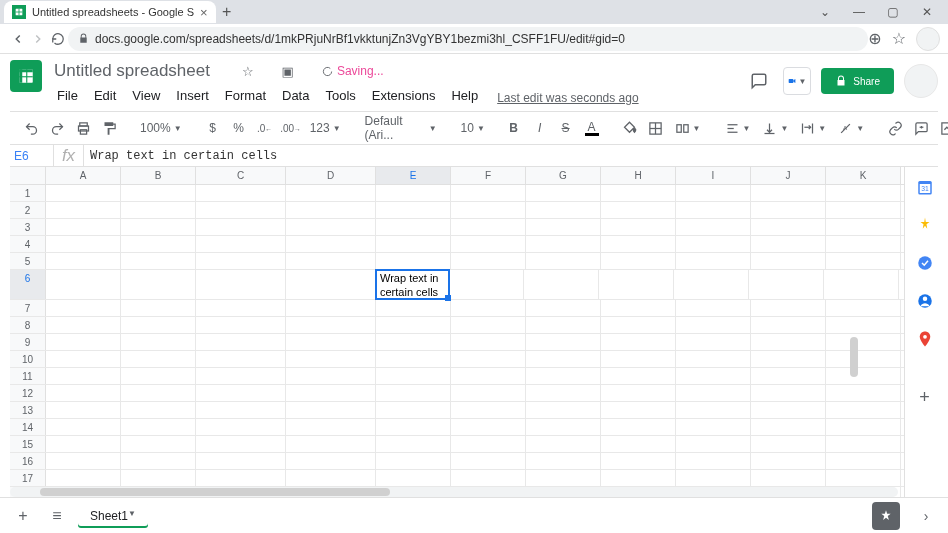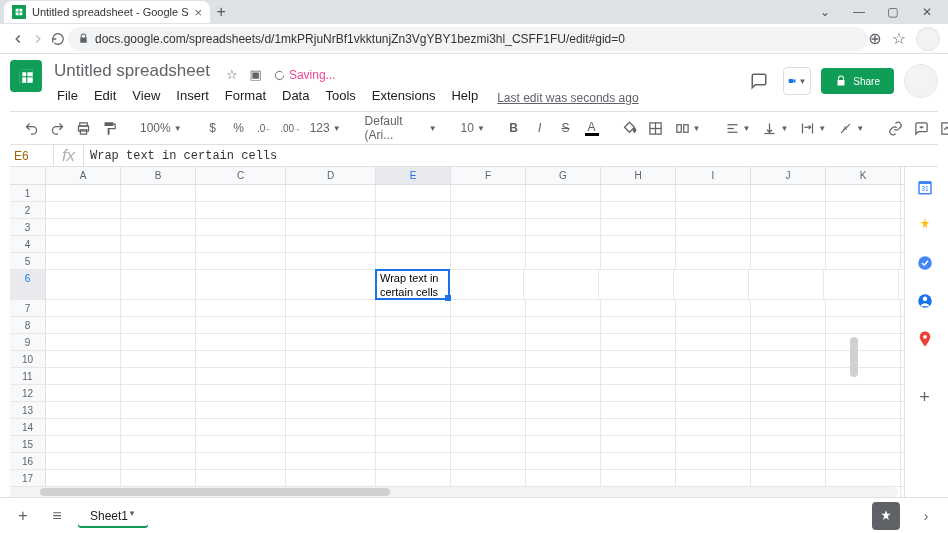--- a/index.html
+++ b/index.html
@@ -20,21 +20,21 @@
   .url-field { flex: 1; background: #f1f3f4; border-radius: 14px; height: 24px; display: flex; align-items: center; padding: 0 10px; font-size: 12px; color: #5f6368; gap: 6px; }
   .url-text { color: #333; }
   .addr-right { display: flex; gap: 10px; align-items: center; color: #5f6368; }
   .avatar-circle { width: 24px; height: 24px; border-radius: 50%; background: #f1f3f4; border: 1px solid #e0e0e0; }
 
   
   .sheets-top { display: flex; align-items: flex-start; padding: 6px 10px 0 10px; }
   .sheets-logo { width: 32px; height: 32px; background: #0f9d58; border-radius: 4px; display: flex; align-items: center; justify-content: center; margin-right: 8px; }
   .sheets-logo svg { fill: #fff; width: 18px; height: 18px; }
   .title-area { flex: 1; }
-  .title-row { display: flex; align-items: flex-end; gap: 12px; }
+  .title-row { display: flex; align-items: center; gap: 28px; }
   .doc-title { font-size: 17px; color: #5f6368; padding: 1px 4px; }
   .title-ic { color: #5f6368; cursor: pointer; font-size: 13px; }
   .saving { font-size: 12px; color: #ec4899; display:flex; align-items:center; gap:4px;}
   .menu-bar { display: flex; gap: 2px; margin-top: 4px; font-size: 13px; color: #202124; align-items: flex-end; }
   .menu-item { padding: 2px 7px; cursor: pointer; border-radius: 3px; }
   .last-edit { color: #5f6368; text-decoration: underline; font-size: 12px; margin-left: 10px; }
   .header-right { display: flex; align-items: center; gap: 10px; padding-top: 4px; }
   .hdr-icon { width: 28px; height: 28px; display: flex; align-items: center; justify-content: center; color: #5f6368; cursor: pointer; border-radius: 4px; }
   .meet-btn { border: 1px solid #dadce0; border-radius: 4px; padding: 3px 4px; display:flex; align-items:center; gap:2px; }
   .meet-btn svg { fill: #1a73e8; }
@@ -45,21 +45,21 @@
   .toolbar { height: 34px; border-top: 1px solid #e0e0e0; border-bottom: 1px solid #e0e0e0; display: flex; align-items: center; padding: 0 10px; gap: 4px; font-size: 12px; color: #5f6368; margin: 6px 10px 0 10px; border-radius: 0; }
   .tb-btn { min-width: 22px; height: 24px; display: flex; align-items: center; justify-content: center; cursor: pointer; border-radius: 3px; padding: 0 3px; }
   .tb-sep { width: 1px; height: 20px; background: #e0e0e0; margin: 0 4px; }
   .tb-select { display: flex; align-items: center; gap: 3px; padding: 0 4px; font-size: 12px; cursor: pointer; }
   .caret { font-size: 8px; color: #5f6368; }
   .text-color-ic { display:flex; flex-direction:column; align-items:center; line-height:1;}
   .text-color-ic .bar { width:14px; height:3px; background:#000; }
 
   
   .fx-row { height: 22px; display: flex; align-items: center; border-bottom: 1px solid #e0e0e0; font-size: 12px; margin: 0 10px; }
-  .name-box { width: 44px; padding: 0 4px; color: #a16207; border-right: 1px solid #e0e0e0; height: 100%; display: flex; align-items: center; }
+  .name-box { width: 44px; padding: 0 4px; color: #3b82f6; border-right: 1px solid #e0e0e0; height: 100%; display: flex; align-items: center; }
   .fx-label { width: 30px; text-align: center; font-style: italic; color: #b0b0b0; font-size: 17px; height:100%; display:flex; align-items:center; justify-content:center; border-right:1px solid #e0e0e0;}
   .fx-input { flex: 1; padding: 0 6px; font-family: 'Courier New', monospace; font-size: 12px; color: #333; }
 
   
   .main-area { display: flex; height: 362px; }
   .grid-wrap { flex: 1; overflow: hidden; position: relative; margin-left: 10px; }
   .col-headers { display: flex; height: 18px; border-bottom: 1px solid #e0e0e0; }
   .corner { width: 36px; background: #f8f9fa; border-right: 1px solid #e0e0e0; }
   .col-h { width: 75px; background: #f8f9fa; border-right: 1px solid #e0e0e0; text-align: center; font-size: 10px; color: #5f6368; line-height: 18px; }
   .col-h.wide { width: 90px; }
@@ -96,21 +96,21 @@
 
 <div class="browser-tabs">
   <div class="tab">
     <span class="tab-favicon">
       <svg viewBox="0 0 24 24">
           <rect x="4" y="4" width="16" height="16" rx="1"></rect>
           <line x1="4" y1="12" x2="20" y2="12" stroke="#0f9d58" stroke-width="2"></line>
           <line x1="12" y1="4" x2="12" y2="20" stroke="#0f9d58" stroke-width="2"></line>
         </svg>
     </span>
-    <span>Untitled spreadsheet - Google S</span>
+    <span>Untitled spreadsheets - Google S</span>
     <span class="tab-close">×</span>
   </div>
   <div class="new-tab">+</div>
   <div class="win-controls">
     <span>⌄</span>
     <span>―</span>
     <span>▢</span>
     <span>✕</span>
   </div>
 </div>

